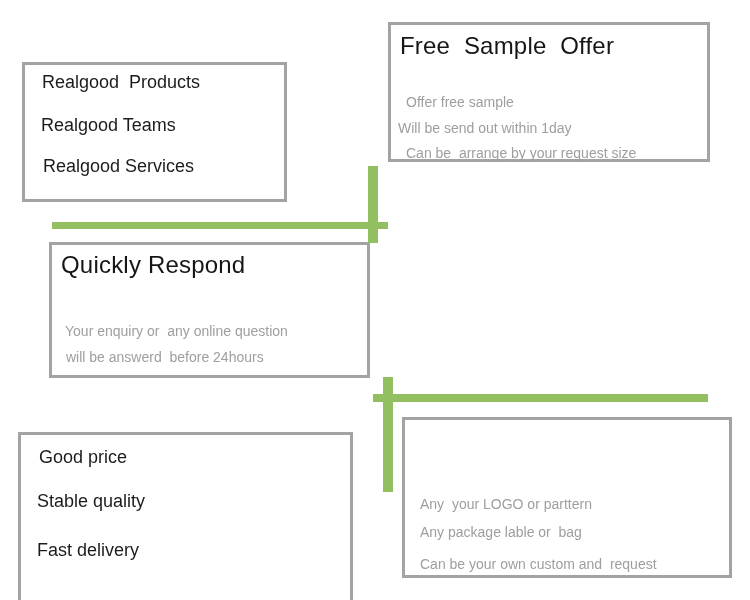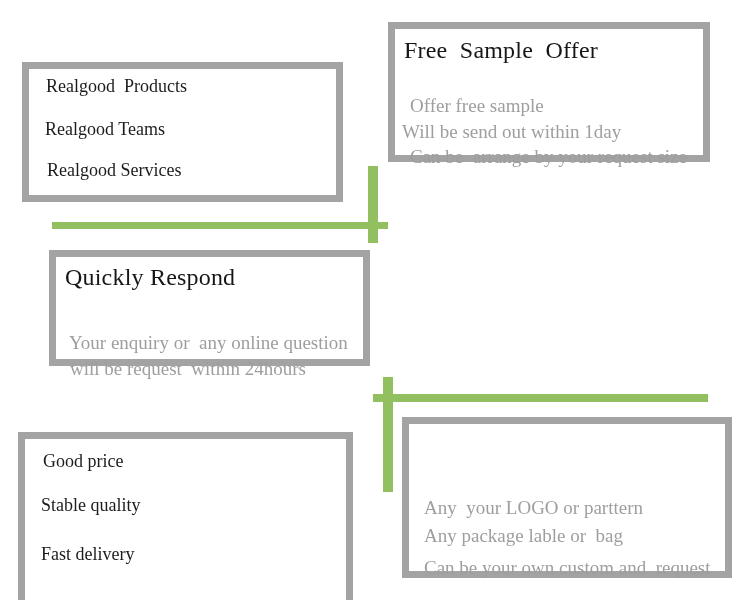--- a/index.html
+++ b/index.html
@@ -6,73 +6,72 @@
   #canvas{
     position:relative;
     width:750px;height:600px;
     background:#ffffff;
     overflow:hidden;
     font-family:"Liberation Sans","DejaVu Sans",sans-serif;
   }
   .box{
     position:absolute;
     background:#ffffff;
-    border:7px solid #a3a3a3;
+    border:3px solid #a3a3a3;
     box-sizing:border-box;
-    font-family:Liberation Serif, serif;
   }
   .line{
     position:absolute;
     white-space:pre;
     line-height:22px;
   }
   .item-text{
     color:#1c1c1c;
     font-size:18px;
   }
   .box-title{
     position:absolute;
     white-space:pre;
     color:#161616;
     font-size:24px;
     line-height:30px;
     letter-spacing:0.2px;
   }
   .gray-text{
     color:#9e9e9e;
-    font-size:19px;
+    font-size:14px;
   }
   .bar{
     position:absolute;
     background:#92c061;
   }
 </style>
 </head>
 <body>
 
 <div id="canvas">
 
-  <div class="box" style="left:22px;top:62px;width:321px;height:140px;">
+  <div class="box" style="left:22px;top:62px;width:265px;height:140px;">
     <div class="line item-text" style="left:17px;top:6px;">Realgood  Products</div>
     <div class="line item-text" style="left:16px;top:49px;">Realgood Teams</div>
     <div class="line item-text" style="left:18px;top:90px;">Realgood Services</div>
   </div>
 
   <div class="box" style="left:388px;top:22px;width:322px;height:140px;">
     <div class="box-title" style="left:9px;top:6px;">Free  Sample  Offer</div>
     <div class="line gray-text" style="left:15px;top:66px;">Offer free sample</div>
     <div class="line gray-text" style="left:7px;top:92px;">Will be send out within 1day</div>
     <div class="line gray-text" style="left:15px;top:117px;">Can be  arrange by your request size</div>
   </div>
 
 
-  <div class="box" style="left:49px;top:250px;width:321px;height:116px;">
+  <div class="box" style="left:49px;top:242px;width:321px;height:136px;">
     <div class="box-title" style="left:9px;top:5px;">Quickly Respond</div>
     <div class="line gray-text" style="left:13px;top:75px;">Your enquiry or  any online question</div>
-    <div class="line gray-text" style="left:14px;top:101px;">will be request  within 24hours</div>
+    <div class="line gray-text" style="left:14px;top:101px;">will be answerd  before 24hours</div>
   </div>
 
   <div class="box" style="left:18px;top:432px;width:335px;height:183px;">
     <div class="line item-text" style="left:18px;top:11px;">Good price</div>
     <div class="line item-text" style="left:16px;top:55px;">Stable quality</div>
     <div class="line item-text" style="left:16px;top:104px;">Fast delivery</div>
   </div>
 
   <div class="box" style="left:402px;top:417px;width:330px;height:161px;">
     <div class="line gray-text" style="left:15px;top:73px;">Any  your LOGO or parttern</div>

